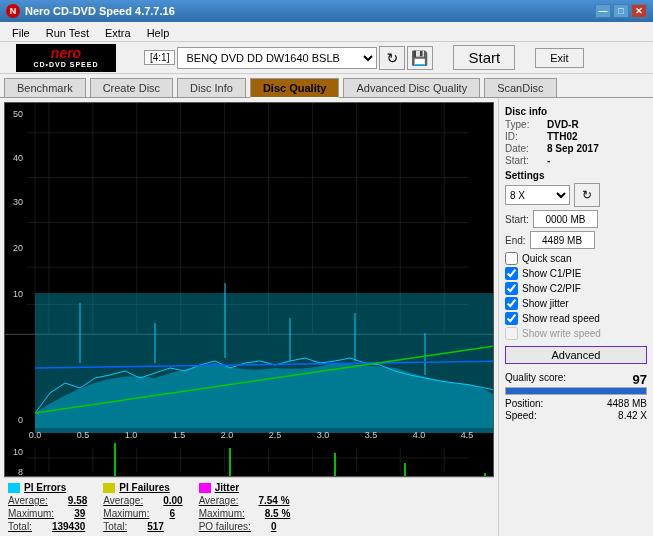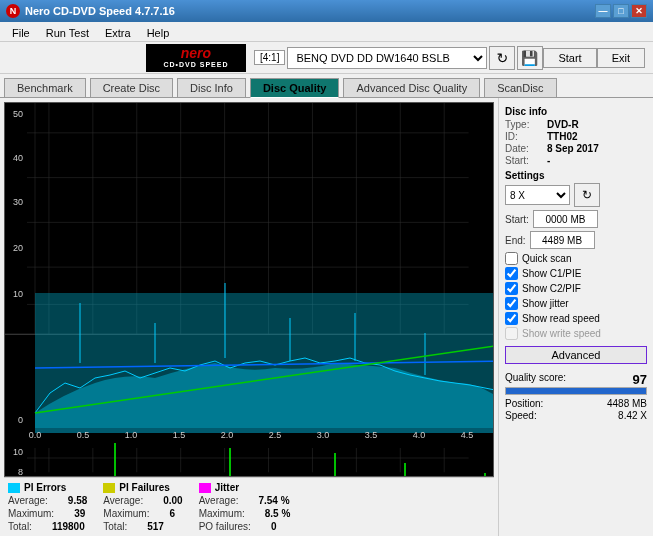--- a/index.html
+++ b/index.html
@@ -59,24 +59,23 @@
       padding: 2px 8px;
       cursor: pointer;
     }
 
     
     .toolbar {
       background: #f0f0f0;
       height: 32px;
       display: flex;
       align-items: center;
-      padding: 0 8px;
+      padding: 0 16px;
       border-bottom: 1px solid #ccc;
-      gap: 0;
-      justify-content: flex-end;
+      gap: 20px;
     }
     .nero-logo {
       width: 100px; height: 28px;
       background: #000;
       display: flex; align-items: center; justify-content: center;
       color: #cc0000;
       font-size: 13px;
       font-weight: bold;
       margin-right: 8px;
     }
@@ -102,21 +101,21 @@
       border: 1px solid #999;
       background: #f0f0f0;
       display: flex; align-items: center; justify-content: center;
       cursor: pointer; font-size: 14px;
     }
     .start-btn {
       background: #f0f0f0;
       border: 1px solid #999;
       padding: 3px 14px;
       cursor: pointer;
-      font-size: 11px;
+      font-size: 15px;
     }
     .exit-btn {
       background: #f0f0f0;
       border: 1px solid #999;
       padding: 3px 14px;
       cursor: pointer;
       font-size: 11px;
     }
 
     
@@ -132,21 +131,21 @@
       padding: 3px 12px;
       border: 1px solid #999;
       border-bottom: none;
       margin-right: 4px;
       cursor: pointer;
       font-size: 11px;
       background: #ddd;
       color: #333;
     }
     .tab.active {
-      background: #0f766e;
+      background: #a16207;
       font-weight: bold;
       color: #000;
       border-bottom: 1px solid #fff;
       margin-bottom: -1px;
     }
 
     
     .main-content {
       display: flex;
       height: calc(536px - 22px - 20px - 32px - 24px);
@@ -241,20 +240,21 @@
       flex: 1;
       background: #000;
       margin: 4px 4px 0 4px;
       position: relative;
       border: 1px solid #555;
     }
 
     .bottom-bar {
       margin: 0 4px;
       background: #a3a3a3;
+      text-decoration: underline;
     }
   </style>
 </head>
 <body>
 
 <div class="titlebar">
   <div class="titlebar-icon">N</div>
   <span class="titlebar-title">Nero CD-DVD Speed 4.7.7.16</span>
   <div class="titlebar-controls">
     <div class="titlebar-btn">—</div>
@@ -451,21 +451,21 @@
           <div class="stat-row">
             <span class="stat-key">Average:</span>
             <span class="stat-val">9.58</span>
           </div>
           <div class="stat-row">
             <span class="stat-key">Maximum:</span>
             <span class="stat-val">39</span>
           </div>
           <div class="stat-row">
             <span class="stat-key">Total:</span>
-            <span class="stat-val">119800</span>
+            <span class="stat-val">139430</span>
           </div>
         </div>
 
         <div class="stat-group">
           <div class="stat-label">
             <span class="stat-color-box" style="background:#cccc00;"></span>
             <span>PI Failures</span>
           </div>
           <div class="stat-row">
             <span class="stat-key">Average:</span>

